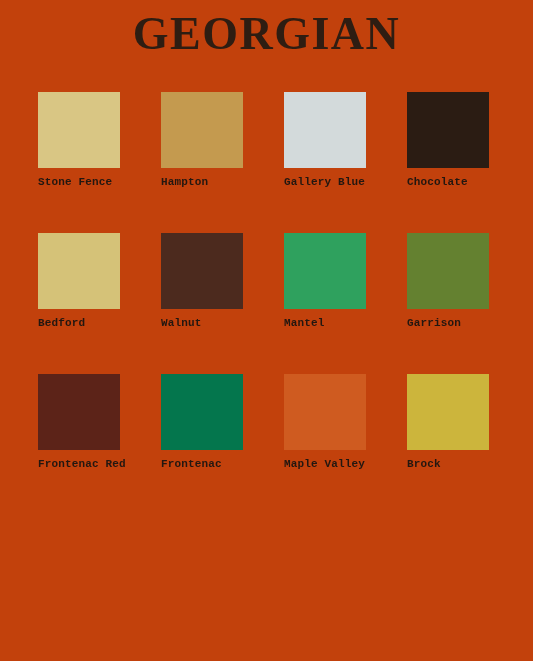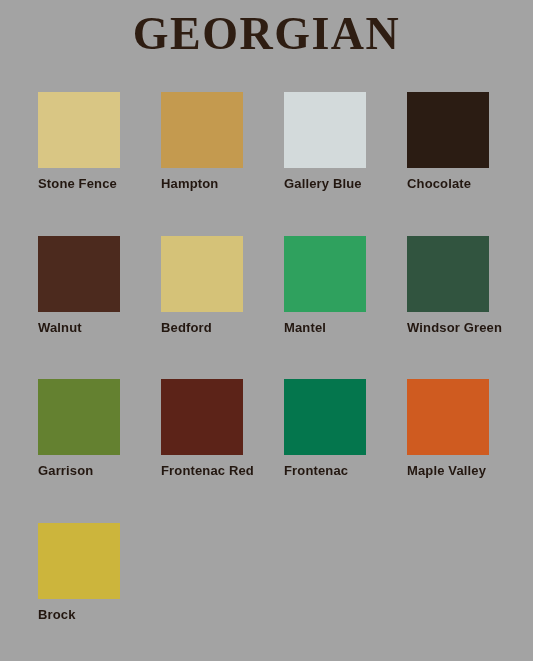--- a/index.html
+++ b/index.html
@@ -11,21 +11,21 @@
     width: 533px;
     height: 661px;
     overflow: hidden;
     font-family: "Liberation Serif", "DejaVu Serif", serif;
     -webkit-font-smoothing: antialiased;
   }
   .page {
     position: relative;
     width: 533px;
     height: 661px;
-    background: #a3a3a3;
+    background: #c2410c;
     box-sizing: border-box;
   }
   .title {
     position: absolute;
     top: 9px;
     left: 0;
     width: 533px;
     text-align: center;
     font-family: "Liberation Serif", "DejaVu Serif", serif;
     font-weight: bold;
@@ -49,23 +49,23 @@
     width: 82px;
   }
   .swatch-chip {
     width: 82px;
     height: 76px;
     display: block;
   }
   .swatch-label {
     display: block;
     margin-top: 8px;
-    font-family: Liberation Sans, sans-serif;
+    font-family: Liberation Mono, monospace;
     font-weight: bold;
-    font-size: 13px;
+    font-size: 11px;
     letter-spacing: 0.15px;
     color: #231710;
     white-space: nowrap;
     line-height: 1.2;
   }
 </style>
 </head>
 <body>
 
 <div class="page">
@@ -83,34 +83,30 @@
       </div>
       <div class="swatch-cell">
         <span class="swatch-chip" title="#d3dadb" style="background-color: rgb(211, 218, 219);"></span>
         <span class="swatch-label">Gallery Blue</span>
       </div>
       <div class="swatch-cell">
         <span class="swatch-chip" title="#2b1c13" style="background-color: rgb(43, 28, 19);"></span>
         <span class="swatch-label">Chocolate</span>
       </div>
       <div class="swatch-cell">
+        <span class="swatch-chip" title="#d5c278" style="background-color: rgb(213, 194, 120);"></span>
+        <span class="swatch-label">Bedford</span>
+      </div>
+      <div class="swatch-cell">
         <span class="swatch-chip" title="#4c2a1e" style="background-color: rgb(76, 42, 30);"></span>
         <span class="swatch-label">Walnut</span>
       </div>
       <div class="swatch-cell">
-        <span class="swatch-chip" title="#d5c278" style="background-color: rgb(213, 194, 120);"></span>
-        <span class="swatch-label">Bedford</span>
-      </div>
-      <div class="swatch-cell">
         <span class="swatch-chip" title="#2fa15e" style="background-color: rgb(47, 161, 94);"></span>
         <span class="swatch-label">Mantel</span>
-      </div>
-      <div class="swatch-cell">
-        <span class="swatch-chip" title="#31543f" style="background-color: rgb(49, 84, 63);"></span>
-        <span class="swatch-label">Windsor Green</span>
       </div>
       <div class="swatch-cell">
         <span class="swatch-chip" title="#648130" style="background-color: rgb(100, 129, 48);"></span>
         <span class="swatch-label">Garrison</span>
       </div>
       <div class="swatch-cell">
         <span class="swatch-chip" title="#5c2318" style="background-color: rgb(92, 35, 24);"></span>
         <span class="swatch-label">Frontenac Red</span>
       </div>
       <div class="swatch-cell">

